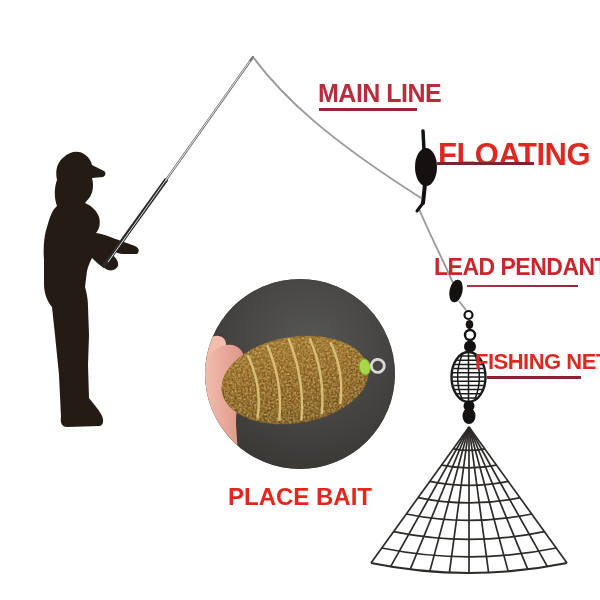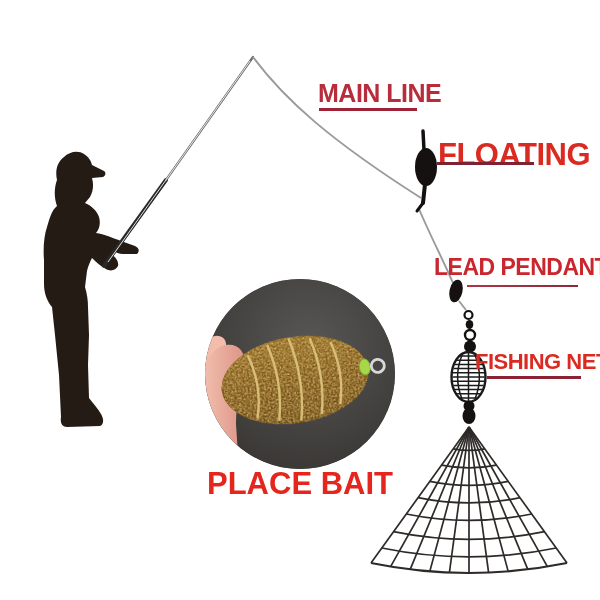--- a/index.html
+++ b/index.html
@@ -14,21 +14,21 @@
   }
   .lbl-main-line{left:318px;top:81px;font-size:25px;color:#b82d3c;}
   .ul-main-line{position:absolute;left:319px;top:108px;width:98px;height:3px;background:#9e2235;}
   .lbl-floating{left:438px;top:139px;font-size:31px;color:#da2a22;}
   .ul-floating{position:absolute;left:437px;top:162px;width:97px;height:3px;background:#7c2230;}
   .lbl-lead-pendant{left:434px;top:256px;font-size:23px;color:#c9262e;}
   .ul-lead-pendant{position:absolute;left:467px;top:285px;width:111px;height:2px;
     background:linear-gradient(90deg,#b03545,#8c2a3a);}
   .lbl-fishing-net{left:475px;top:351px;font-size:22px;color:#da2a22;}
   .ul-fishing-net{position:absolute;left:487px;top:376px;width:94px;height:3px;background:#8c2136;}
-  .lbl-place-bait{left:200px;top:468px;width:200px;text-align:center;font-size:31px;
+  .lbl-place-bait{left:200px;top:485px;width:200px;text-align:center;font-size:24px;
     color:#e5261c;letter-spacing:0px;}
 </style>
 </head>
 <body>
 
 <div class="canvas">
 
   <svg width="600" height="600" viewBox="0 0 600 600">
     <defs>
       <radialGradient id="insetGrad" cx="0.55" cy="0.35" r="0.8">

